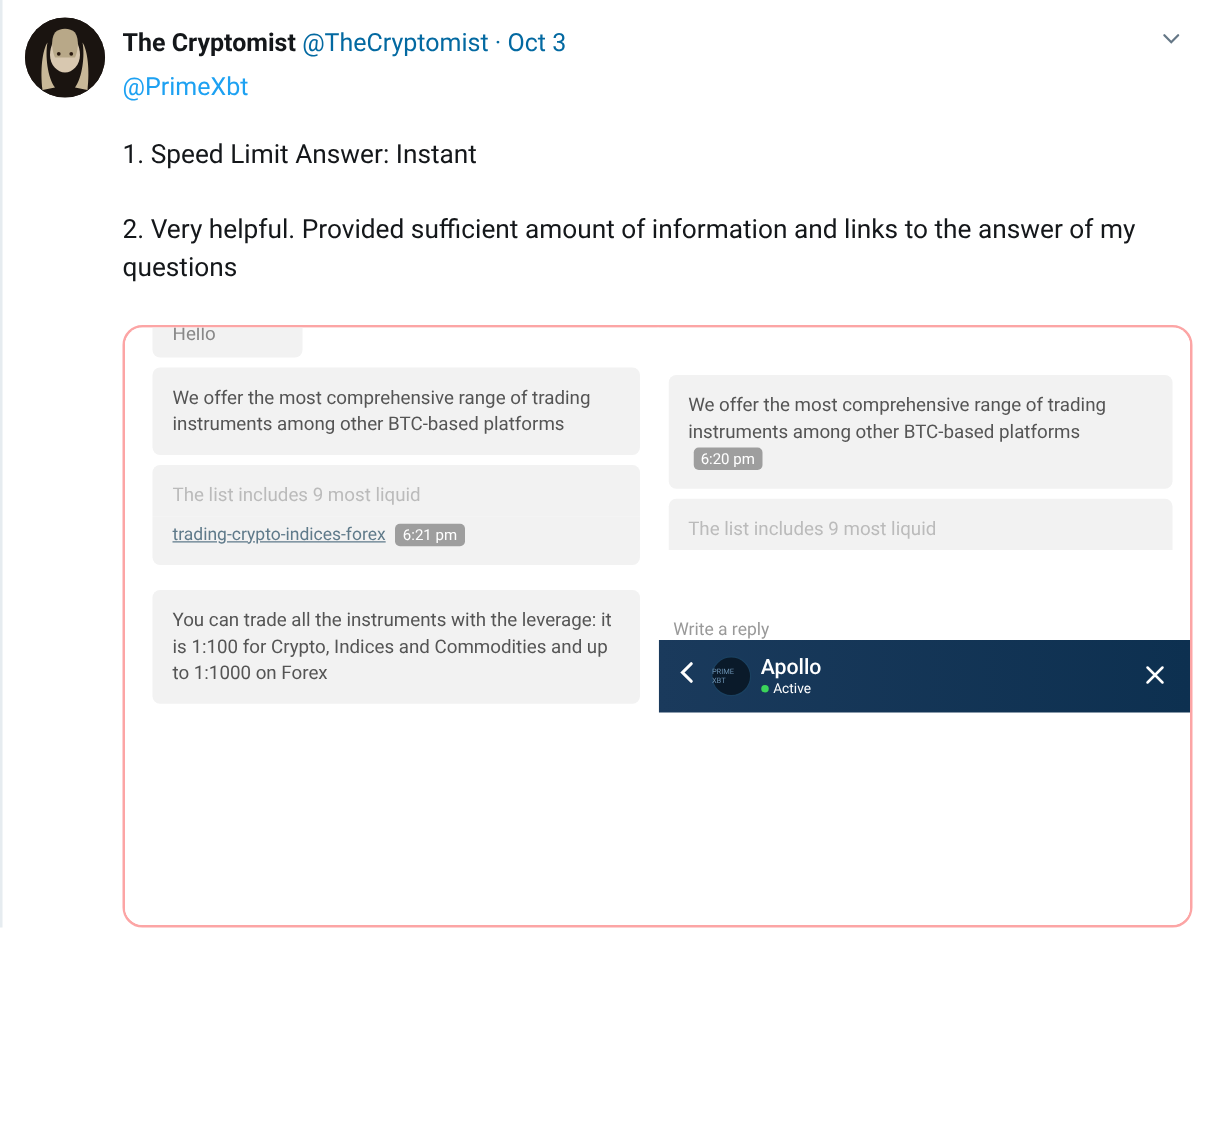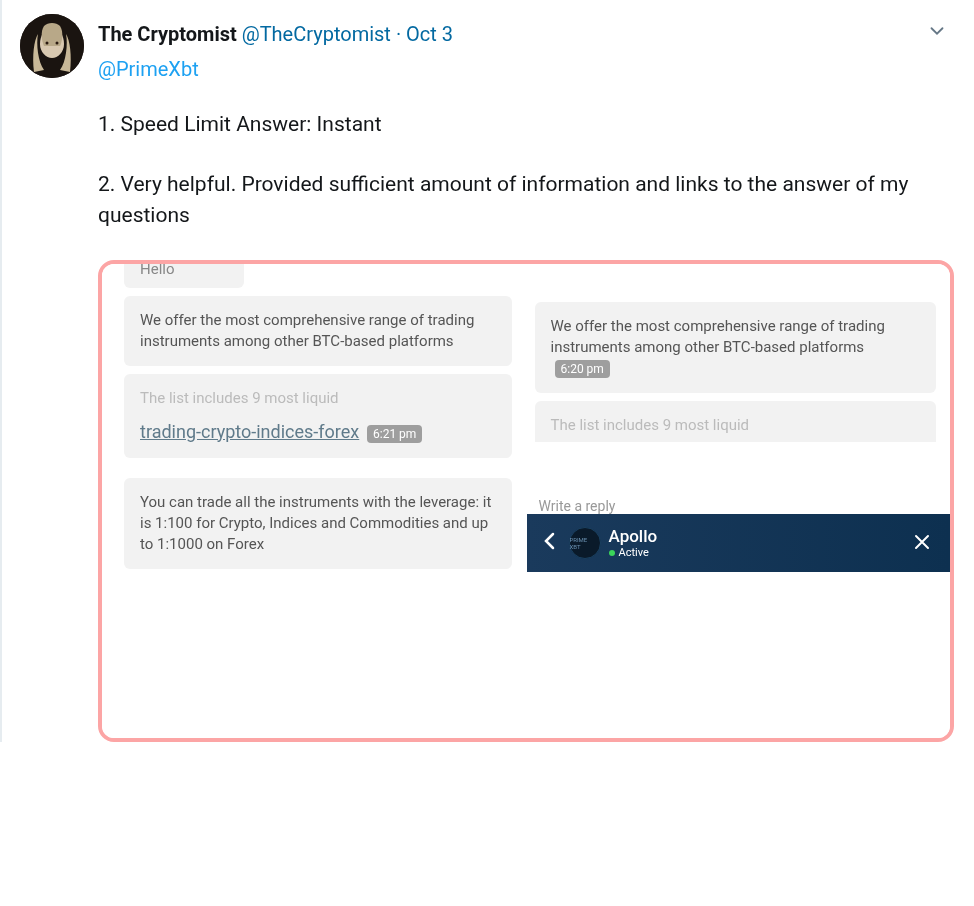--- a/index.html
+++ b/index.html
@@ -67,21 +67,21 @@
   }
   .tweet-text {
     font-size: 21px;
     line-height: 1.5;
     color: #14171a;
     margin-top: 26px;
   }
   .tweet-text p { margin: 0 0 28px 0; }
   
   .media-box {
-    border: 4px solid #fca5a5;
+    border: 2px solid #fca5a5;
     border-radius: 16px;
     overflow: hidden;
     display: flex;
     height: 482px;
     margin-top: 2px;
     position: relative;
     background: #fff;
   }
   .pane {
     flex: 1;
@@ -117,21 +117,21 @@
     background: #9e9e9e;
     color: #fff;
     font-size: 12px;
     border-radius: 4px;
     padding: 1px 6px;
     margin-left: 4px;
   }
   .link-text {
     color: #5f7a8a;
     text-decoration: underline;
-    font-size: 18px;
+    font-size: 14px;
   }
   .hello-bubble {
     background: #f2f2f2;
     border-radius: 0 0 6px 6px;
     padding: 0 16px 10px 16px;
     font-size: 15px;
     color: #888;
     margin: -4px 14px 8px 22px;
     width: 120px;
   }

